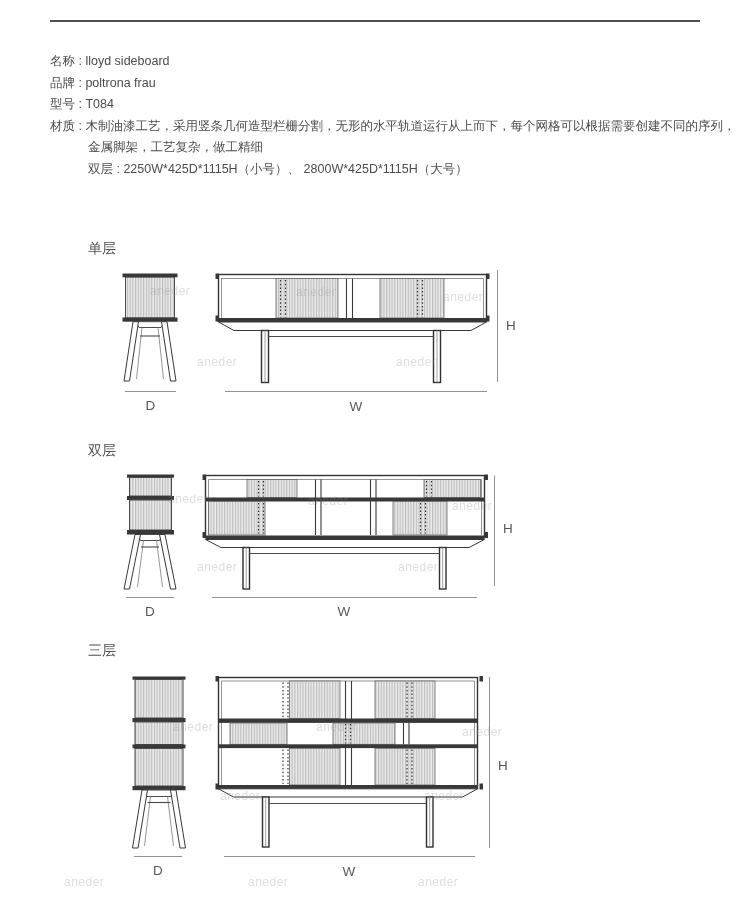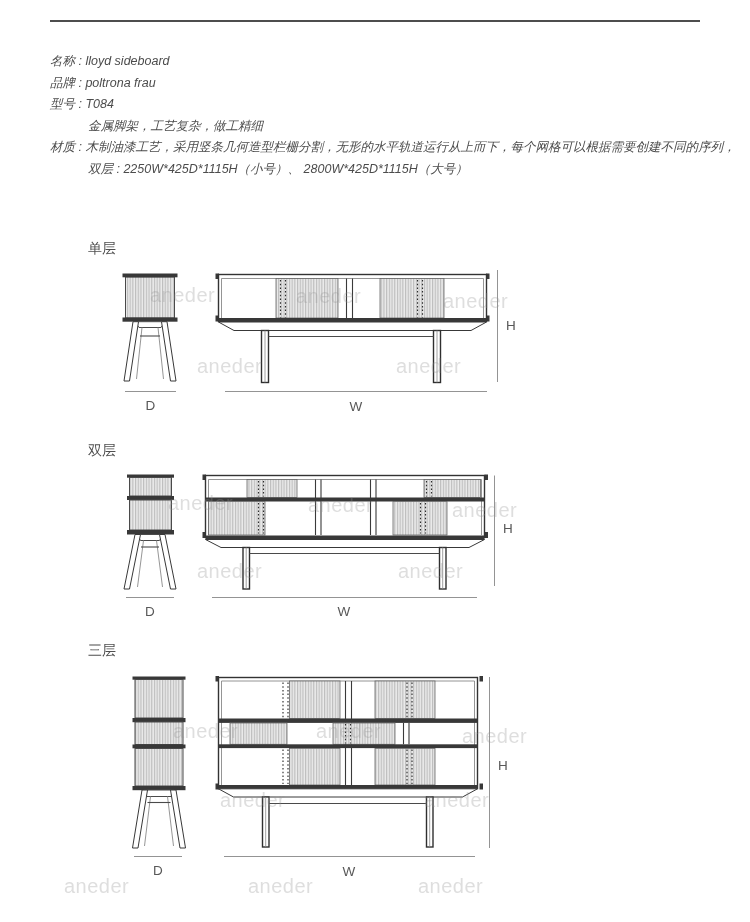--- a/index.html
+++ b/index.html
@@ -7,26 +7,26 @@
     position:relative; width:750px; height:922px; overflow:hidden;
     background:#ffffff;
     font-family:"Liberation Sans","DejaVu Sans",sans-serif;
   }
   .top-rule {
     position:absolute; left:50px; top:20px; width:650px; height:0;
     border-top:2px solid #4e4e4e;
   }
   .specs {
     position:absolute; left:50px; top:51px; z-index:4;
-    font-size:12.5px; line-height:21.5px; color:#4c4c4c; white-space:nowrap;font-style:italic;
+    font-size:12.5px; line-height:21.5px; color:#4c4c4c; white-space:nowrap;
   }
   .spec-line.indent { padding-left:38px; }
   .wm-layer { position:absolute; inset:0; z-index:2; pointer-events:none; }
   .wm {
-    position:absolute; font-size:20px; letter-spacing:0.5px;
+    position:absolute; font-size:12px; letter-spacing:0.5px;
     color:rgba(145,145,145,0.30); user-select:none;
   }
   svg.drawing {
     position:absolute; left:0; top:0; z-index:1; pointer-events:none;
   }
   .fig-title { font-size:14px; fill:#4f4f4f; font-family:"Liberation Sans","DejaVu Sans",sans-serif; }
   .dim-label { font-size:13.5px; fill:#585858; letter-spacing:0.5px; font-family:"Liberation Sans","DejaVu Sans",sans-serif; }
   .dim  { stroke:#949494; stroke-width:1; }
   .dot  { stroke:#2d2d2d; stroke-width:1.15; stroke-dasharray:1.5 2.2; fill:none; }
   .divv { stroke:#3a3a3a; stroke-width:1.1; }
@@ -36,22 +36,22 @@
 <body>
 
 <div class="page">
 
   <div class="top-rule"></div>
 
   <div class="specs">
     <div class="spec-line">名称 : lloyd sideboard</div>
     <div class="spec-line">品牌 : poltrona frau</div>
     <div class="spec-line">型号 : T084</div>
+    <div class="spec-line">材质 : 木制油漆工艺，采用竖条几何造型栏栅分割，无形的水平轨道运行从上而下，每个网格可以根据需要创建不同的序列，</div>
     <div class="spec-line indent">金属脚架，工艺复杂，做工精细</div>
-    <div class="spec-line">材质 : 木制油漆工艺，采用竖条几何造型栏栅分割，无形的水平轨道运行从上而下，每个网格可以根据需要创建不同的序列，</div>
     <div class="spec-line indent">双层 : 2250W*425D*1115H（小号）、 2800W*425D*1115H（大号）</div>
   </div>
 
   <div class="wm-layer">
     <span class="wm" style="left:150px;top:284px">aneder</span>
     <span class="wm" style="left:296px;top:285px">aneder</span>
     <span class="wm" style="left:443px;top:290px">aneder</span>
     <span class="wm" style="left:197px;top:355px">aneder</span>
     <span class="wm" style="left:396px;top:355px">aneder</span>
     <span class="wm" style="left:168px;top:492px">aneder</span>

